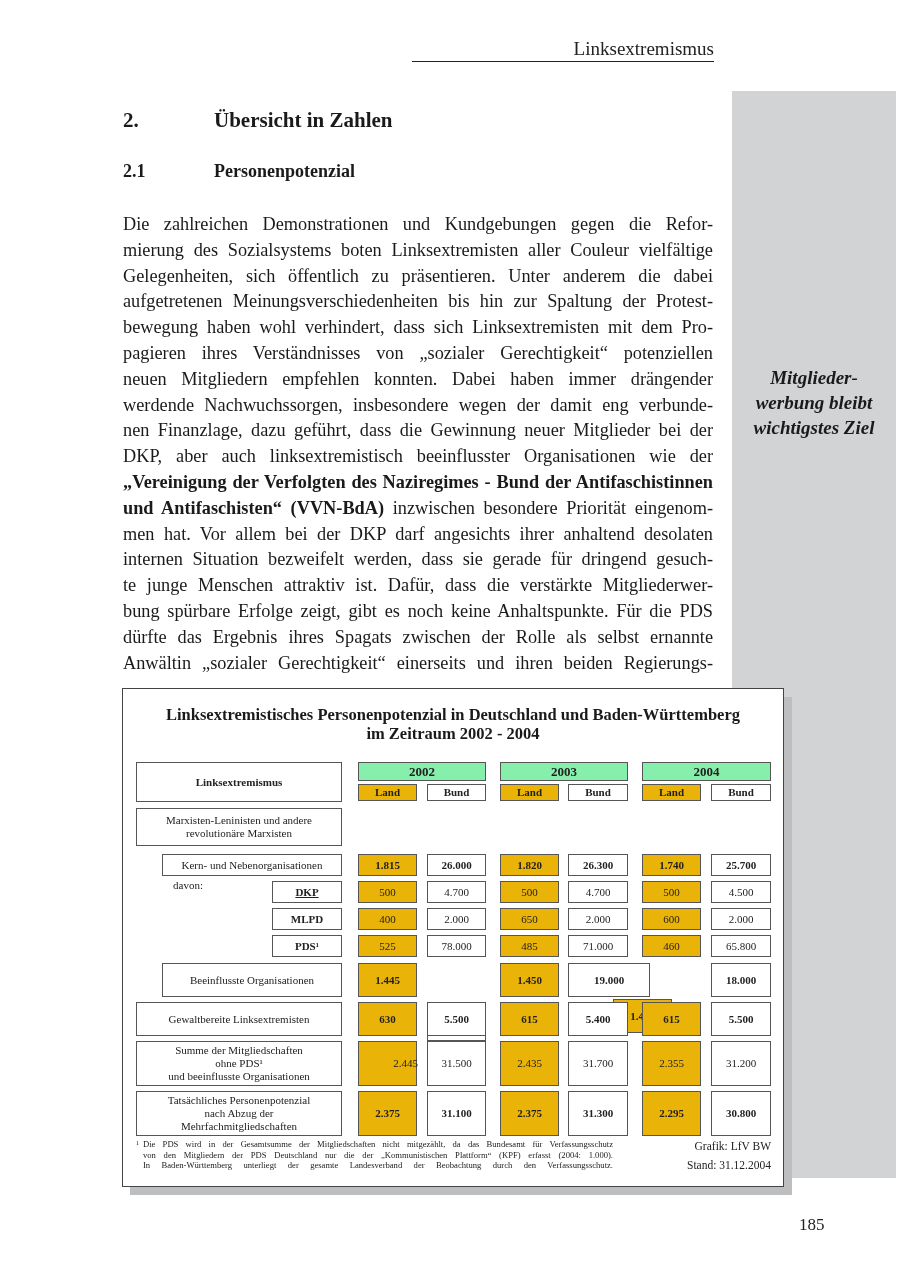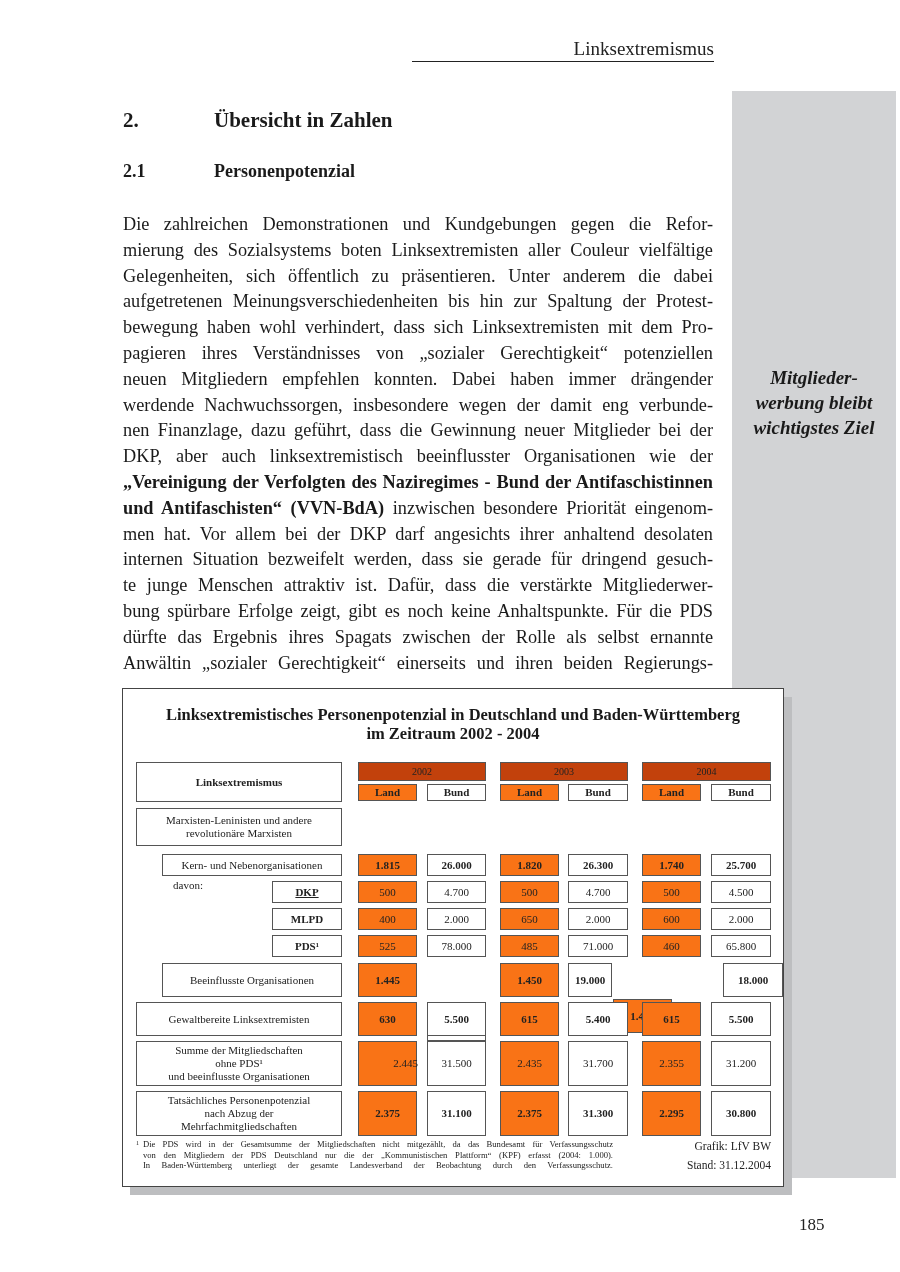--- a/index.html
+++ b/index.html
@@ -24,22 +24,22 @@
   .body-text .line { display: block; text-align: justify; text-align-last: justify; white-space: nowrap; height: 25.8px; }
   .body-text .line span { white-space: normal; }
   .body-text b { font-weight: bold; }
 
   .table-shadow { position: absolute; left: 130px; top: 697px; width: 662px; height: 498px; background: #bdbec0; }
   .table-box { position: absolute; left: 122px; top: 688px; width: 662px; height: 499px; background: #fff; border: 1.5px solid #444; }
 
   .t-title { position: absolute; left: 0; top: 16px; width: 100%; text-align: center; font-weight: bold; font-size: 16.5px; line-height: 19px; }
 
   .cell { position: absolute; border: 1.3px solid #555; background: #fff; display: flex; align-items: center; justify-content: center; text-align: center; font-size: 11px; line-height: 13px; color: #222; }
-  .cell.grey { background: #f97316; }
-  .cell.hdr { background: #c2410c; font-weight: normal; font-size: 10px; }
+  .cell.grey { background: #eab308; }
+  .cell.hdr { background: #86efac; font-weight: bold; font-size: 13px; }
   .cell.b { font-weight: bold; }
   .label-davon { position: absolute; font-size: 11px; color: #222; }
 
   .footnote { position: absolute; left: 20px; top: 450px; width: 470px; font-size: 8.6px; line-height: 10.5px; color: #222; }
   .footnote .line { display: block; text-align: justify; text-align-last: justify; white-space: nowrap; }
   .footnote sup { font-size: 6px; position: absolute; left: -7px; top: -1px; }
   .credit { position: absolute; right: 12px; font-size: 11.5px; color: #222; text-align: right; }
 
   .page-num { position: absolute; left: 799px; top: 1215px; font-size: 17px; color: #222; }
 </style>
@@ -154,23 +154,23 @@
       <div class="cell" style="left: 588px; top: 219px; width: 60px; height: 22px;">2.000</div>
       <div class="cell grey" style="left: 235px; top: 246px; width: 59px; height: 22px;">525</div>
       <div class="cell" style="left: 304px; top: 246px; width: 59px; height: 22px;">78.000</div>
       <div class="cell grey" style="left: 377px; top: 246px; width: 59px; height: 22px;">485</div>
       <div class="cell" style="left: 445px; top: 246px; width: 60px; height: 22px;">71.000</div>
       <div class="cell grey" style="left: 519px; top: 246px; width: 59px; height: 22px;">460</div>
       <div class="cell" style="left: 588px; top: 246px; width: 60px; height: 22px;">65.800</div>
       <div class="cell grey b" style="left: 235px; top: 274px; width: 59px; height: 34px;">1.445</div>
       <div class="cell b" style="left: 304px; top: 274px; width: 59px; height: 34px; margin-top: 44px;">15.200</div>
       <div class="cell grey b" style="left: 377px; top: 274px; width: 59px; height: 34px;">1.450</div>
-      <div class="cell b" style="left: 445px; top: 274px; width: 44px; height: 34px;">19.000</div>
+      <div class="cell b" style="left: 445px; top: 274px; width: 82px; height: 34px;">19.000</div>
       <div class="cell grey b" style="left: 490px; top: 274px; width: 59px; height: 34px; margin-top: 36px;">1.400</div>
-      <div class="cell b" style="left: 588px; top: 274px; width: 60px; height: 34px; margin-left: 12px;">18.000</div>
+      <div class="cell b" style="left: 588px; top: 274px; width: 60px; height: 34px;">18.000</div>
       <div class="cell grey b" style="left: 235px; top: 313px; width: 59px; height: 34px;">630</div>
       <div class="cell b" style="left: 304px; top: 313px; width: 59px; height: 34px;">5.500</div>
       <div class="cell grey b" style="left: 377px; top: 313px; width: 59px; height: 34px;">615</div>
       <div class="cell b" style="left: 445px; top: 313px; width: 60px; height: 34px;">5.400</div>
       <div class="cell grey b" style="left: 519px; top: 313px; width: 59px; height: 34px;">615</div>
       <div class="cell b" style="left: 588px; top: 313px; width: 60px; height: 34px;">5.500</div>
       <div class="cell grey" style="left: 235px; top: 352px; width: 59px; height: 45px; padding-left: 36px;">2.445</div>
       <div class="cell" style="left: 304px; top: 352px; width: 59px; height: 45px;">31.500</div>
       <div class="cell grey" style="left: 377px; top: 352px; width: 59px; height: 45px;">2.435</div>
       <div class="cell" style="left: 445px; top: 352px; width: 60px; height: 45px;">31.700</div>

